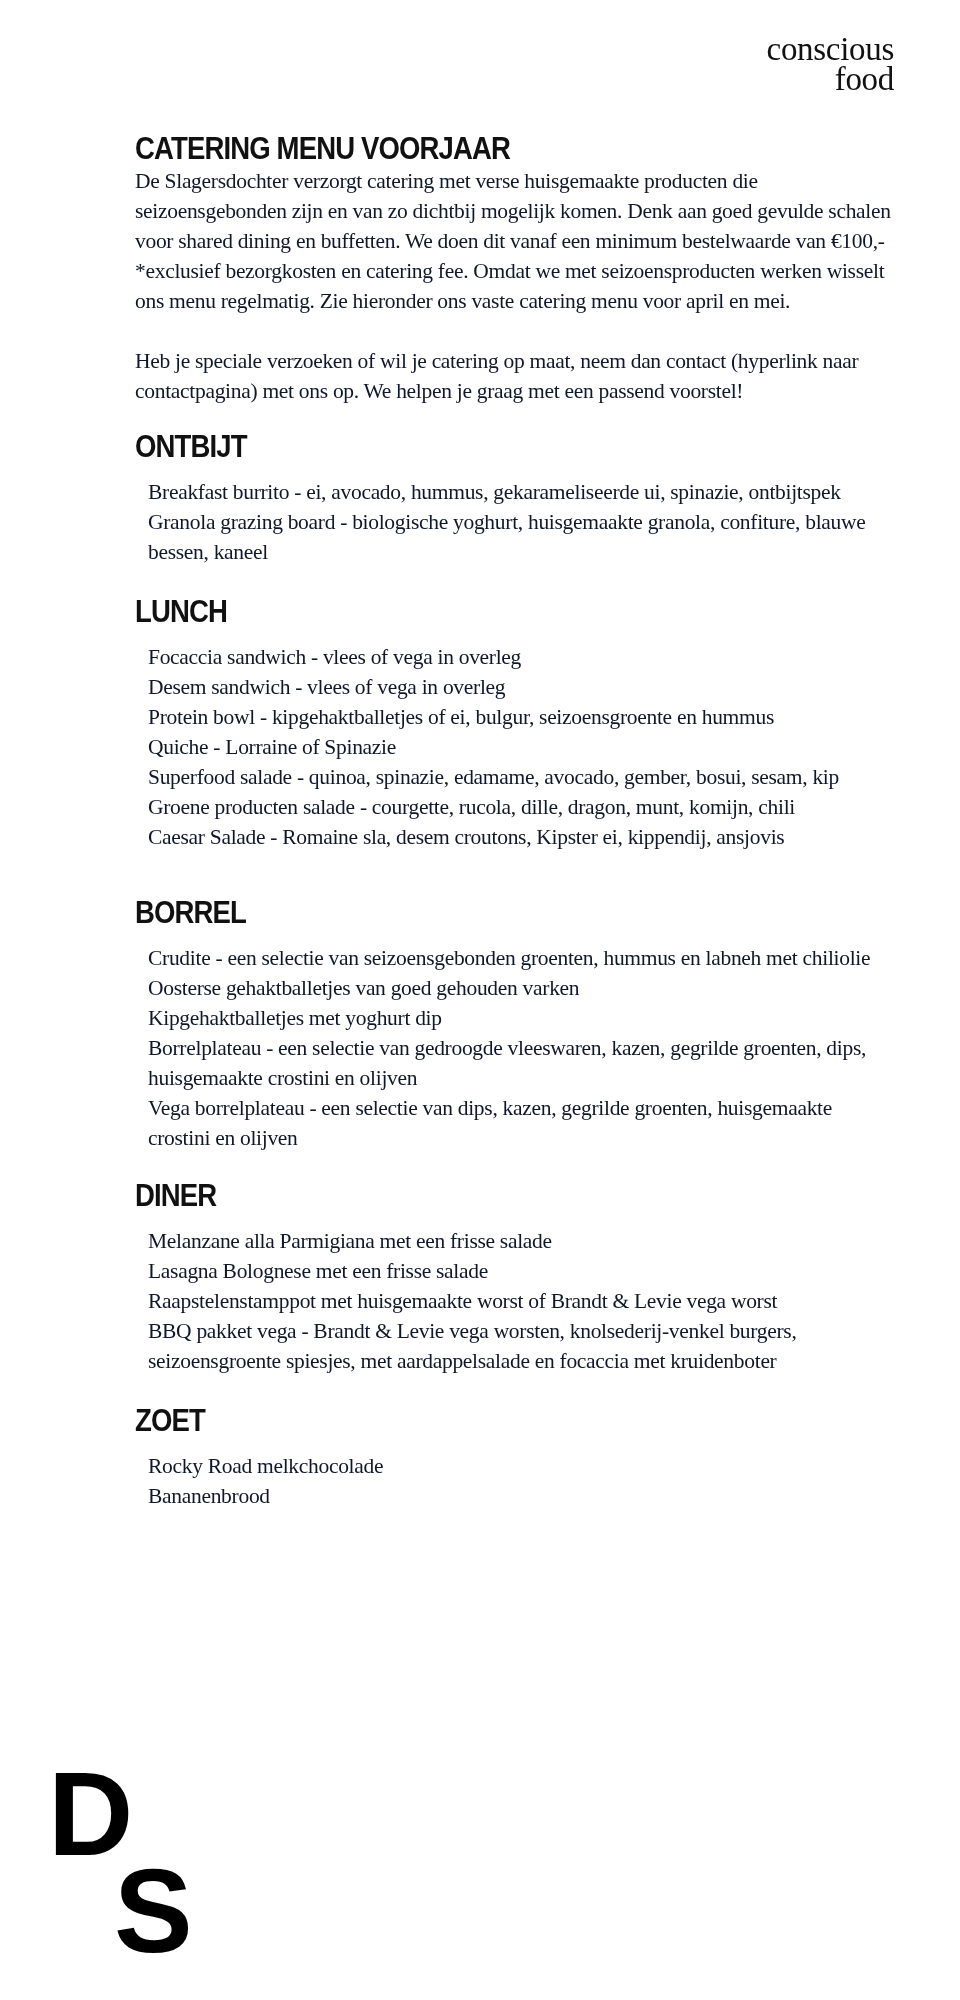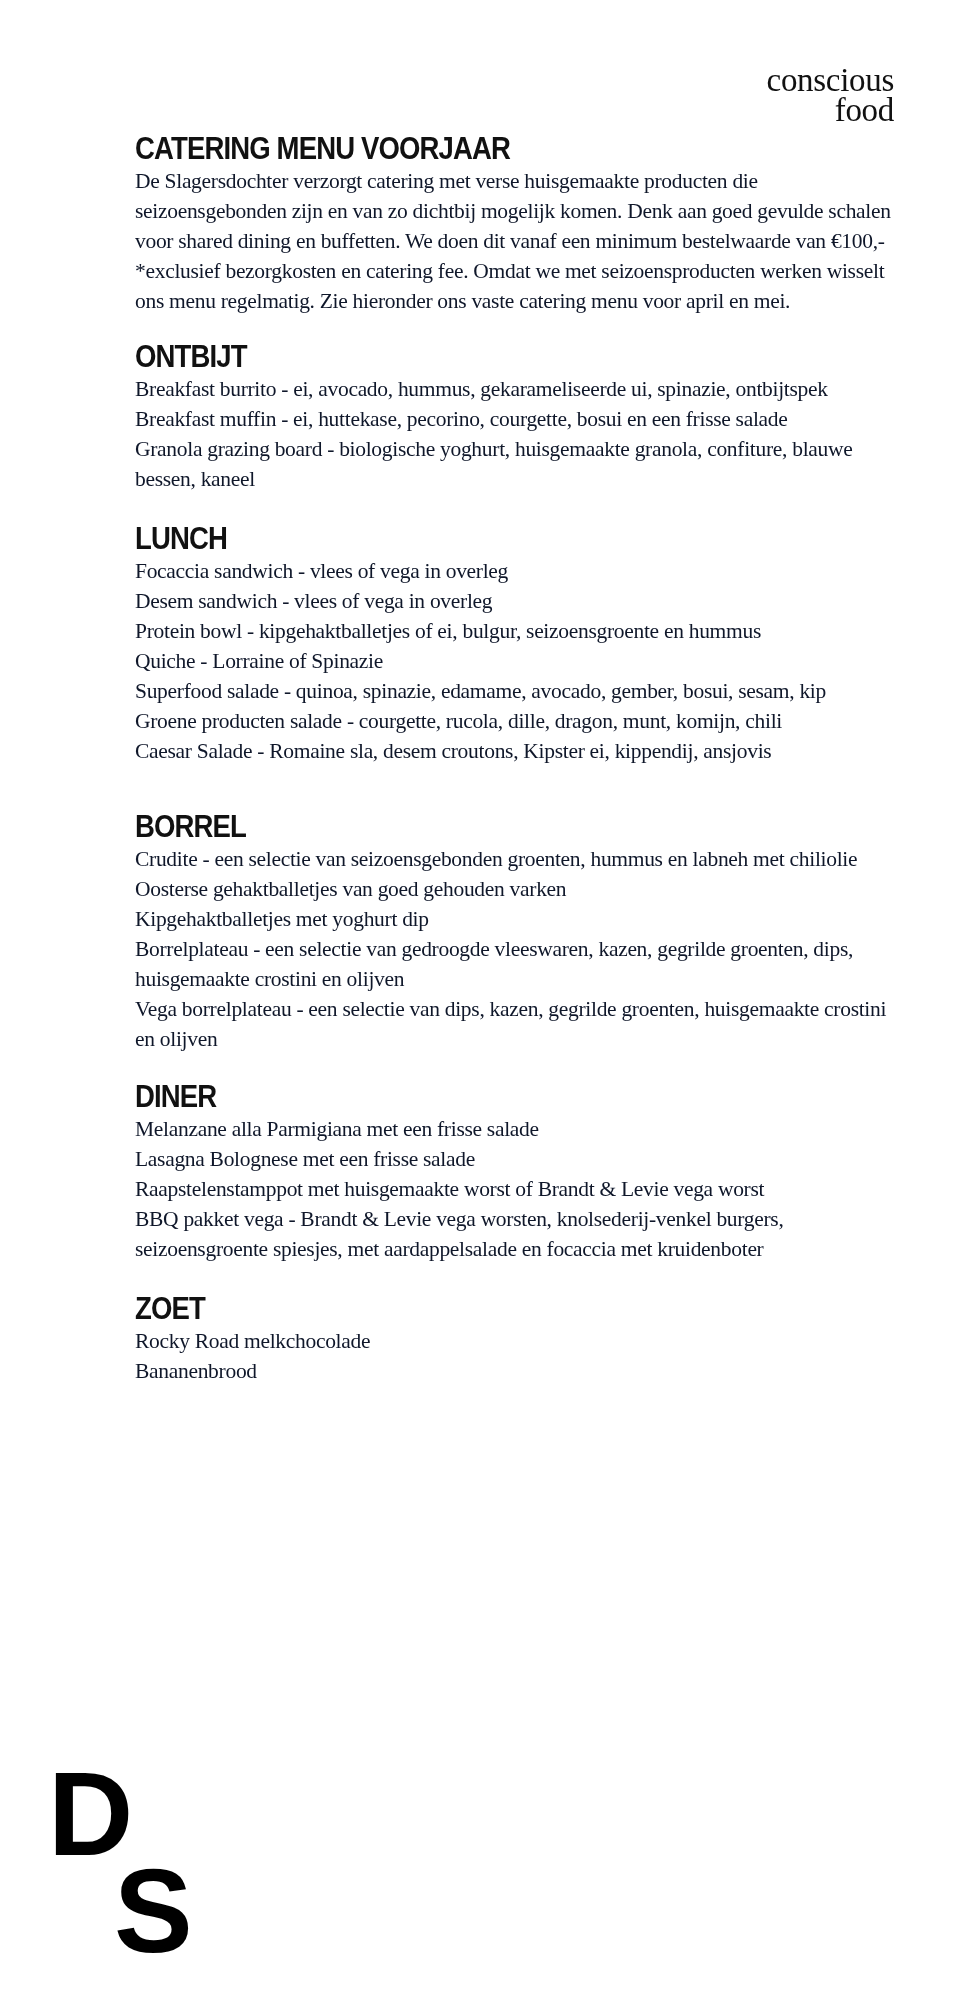--- a/index.html
+++ b/index.html
@@ -6,21 +6,21 @@
     body {
       width: 960px;
       height: 2000px;
       position: relative;
       overflow: hidden;
       color: #111111;
     }
     .logo {
       position: absolute;
       right: 66px;
-      top: 65px;
+      top: 34px;
       text-align: right;
       font-family: "Liberation Serif", "DejaVu Serif", serif;
       font-size: 33px;
       line-height: 30px;
       letter-spacing: -0.3px;
       color: #111;
     }
     .logo span { display: block; }
     .content {
       position: absolute;
@@ -48,21 +48,21 @@
       margin: 0;
       color: #0f172a;
     }
     .para { margin: 0; }
     .para + .para { margin-top: 30px; }
     .section { margin-top: 22px; }
     .section.lunch { margin-top: 26px; }
     .section.borrel { margin-top: 42px; }
     .section.diner { margin-top: 24px; }
     .section.zoet { margin-top: 26px; }
-    .items { list-style: none; padding: 0; margin: 0; }
+    .items { list-style: none; padding: 0; margin: 13px; }
     .items li { margin: 0; padding: 0; }
     .monogram {
       position: absolute;
       font-family: "Liberation Sans", "DejaVu Sans", sans-serif;
       font-weight: bold;
       color: #000;
       font-size: 118px;
       line-height: 1;
     }
     .mono-d { left: 48px; top: 1755px; }
@@ -74,28 +74,28 @@
 <div class="logo">
   <span>conscious</span>
   <span>food</span>
 </div>
 
 <main class="content">
   <section>
     <h1 class="heading">CATERING MENU VOORJAAR</h1>
     <div class="text">
       <p class="para">De Slagersdochter verzorgt catering met verse huisgemaakte producten die seizoensgebonden zijn en van zo dichtbij mogelijk komen. Denk aan goed gevulde schalen voor shared dining en buffetten. We doen dit vanaf een minimum bestelwaarde van €100,- *exclusief bezorgkosten en catering fee. Omdat we met seizoensproducten werken wisselt ons menu regelmatig. Zie hieronder ons vaste catering menu voor april en mei.</p>
+      <p class="para">Heb je speciale verzoeken of wil je catering op maat, neem dan contact (hyperlink naar contactpagina) met ons op. We helpen je graag met een passend voorstel!</p>
     </div>
   </section>
 
   <section class="section ontbijt">
     <h2 class="heading">ONTBIJT</h2>
     <ul class="items text">
       <li>Breakfast burrito - ei, avocado, hummus, gekarameliseerde ui, spinazie, ontbijtspek</li>
-      <li>Breakfast muffin - ei, huttekase, pecorino, courgette, bosui en een frisse salade</li>
       <li>Granola grazing board - biologische yoghurt, huisgemaakte granola, confiture, blauwe bessen, kaneel</li>
     </ul>
   </section>
 
   <section class="section lunch">
     <h2 class="heading">LUNCH</h2>
     <ul class="items text">
       <li>Focaccia sandwich - vlees of vega in overleg</li>
       <li>Desem sandwich - vlees of vega in overleg</li>
       <li>Protein bowl - kipgehaktballetjes of ei, bulgur, seizoensgroente en  hummus</li>

